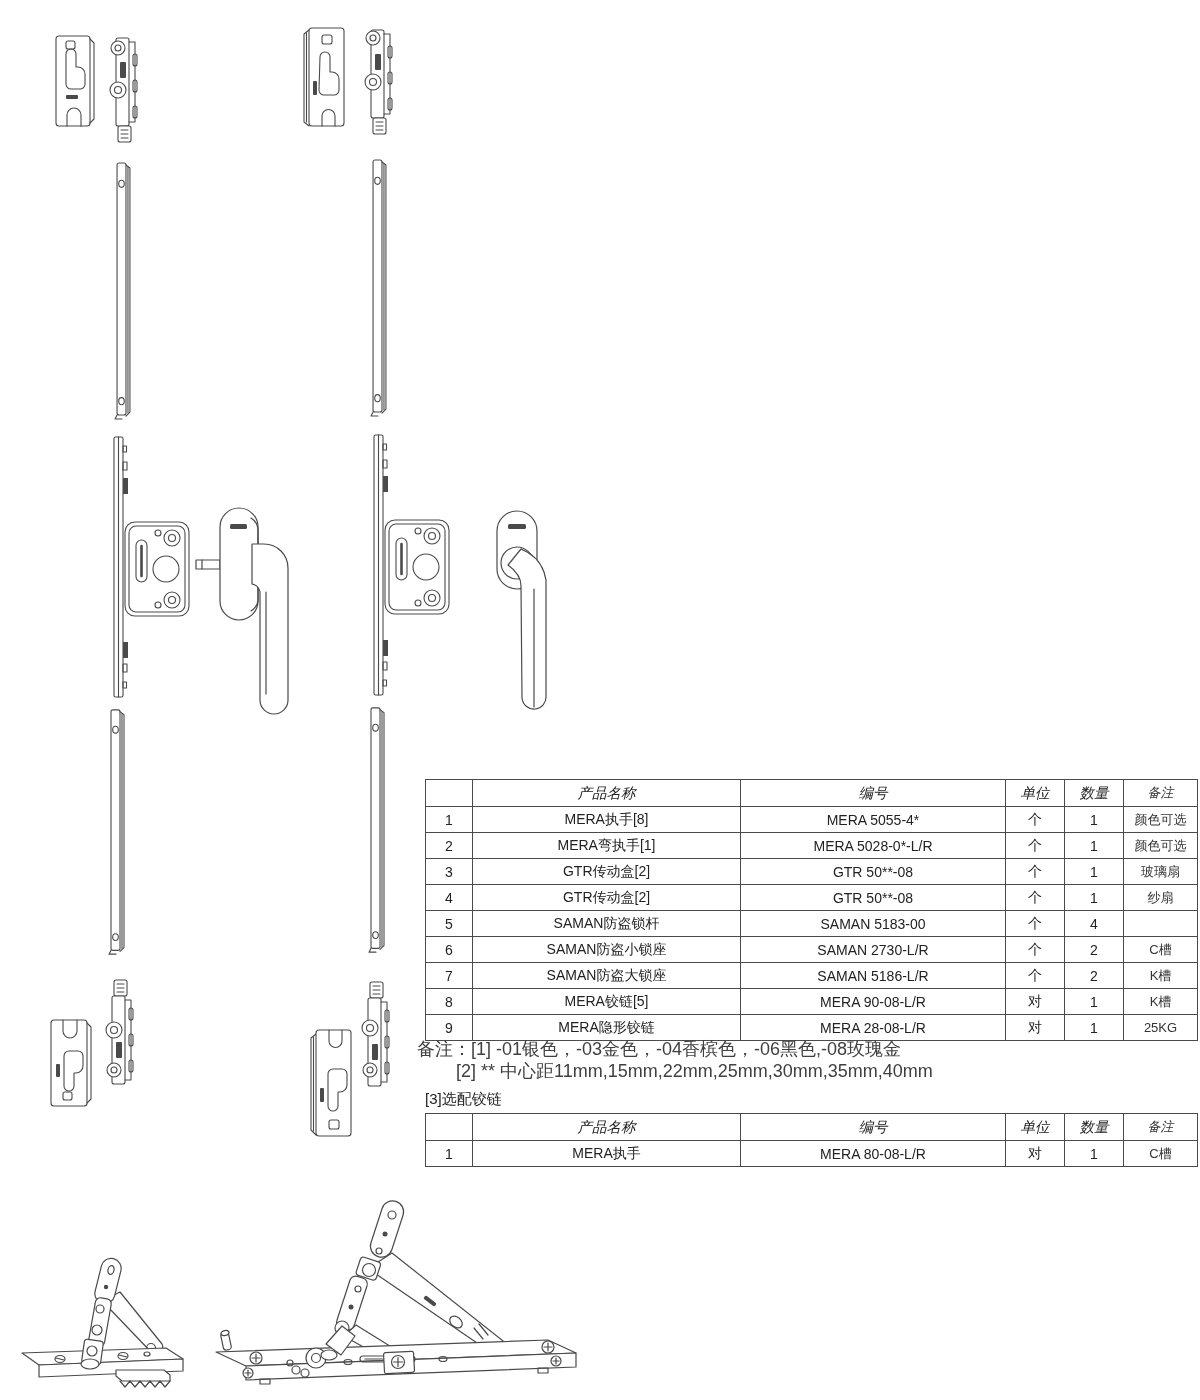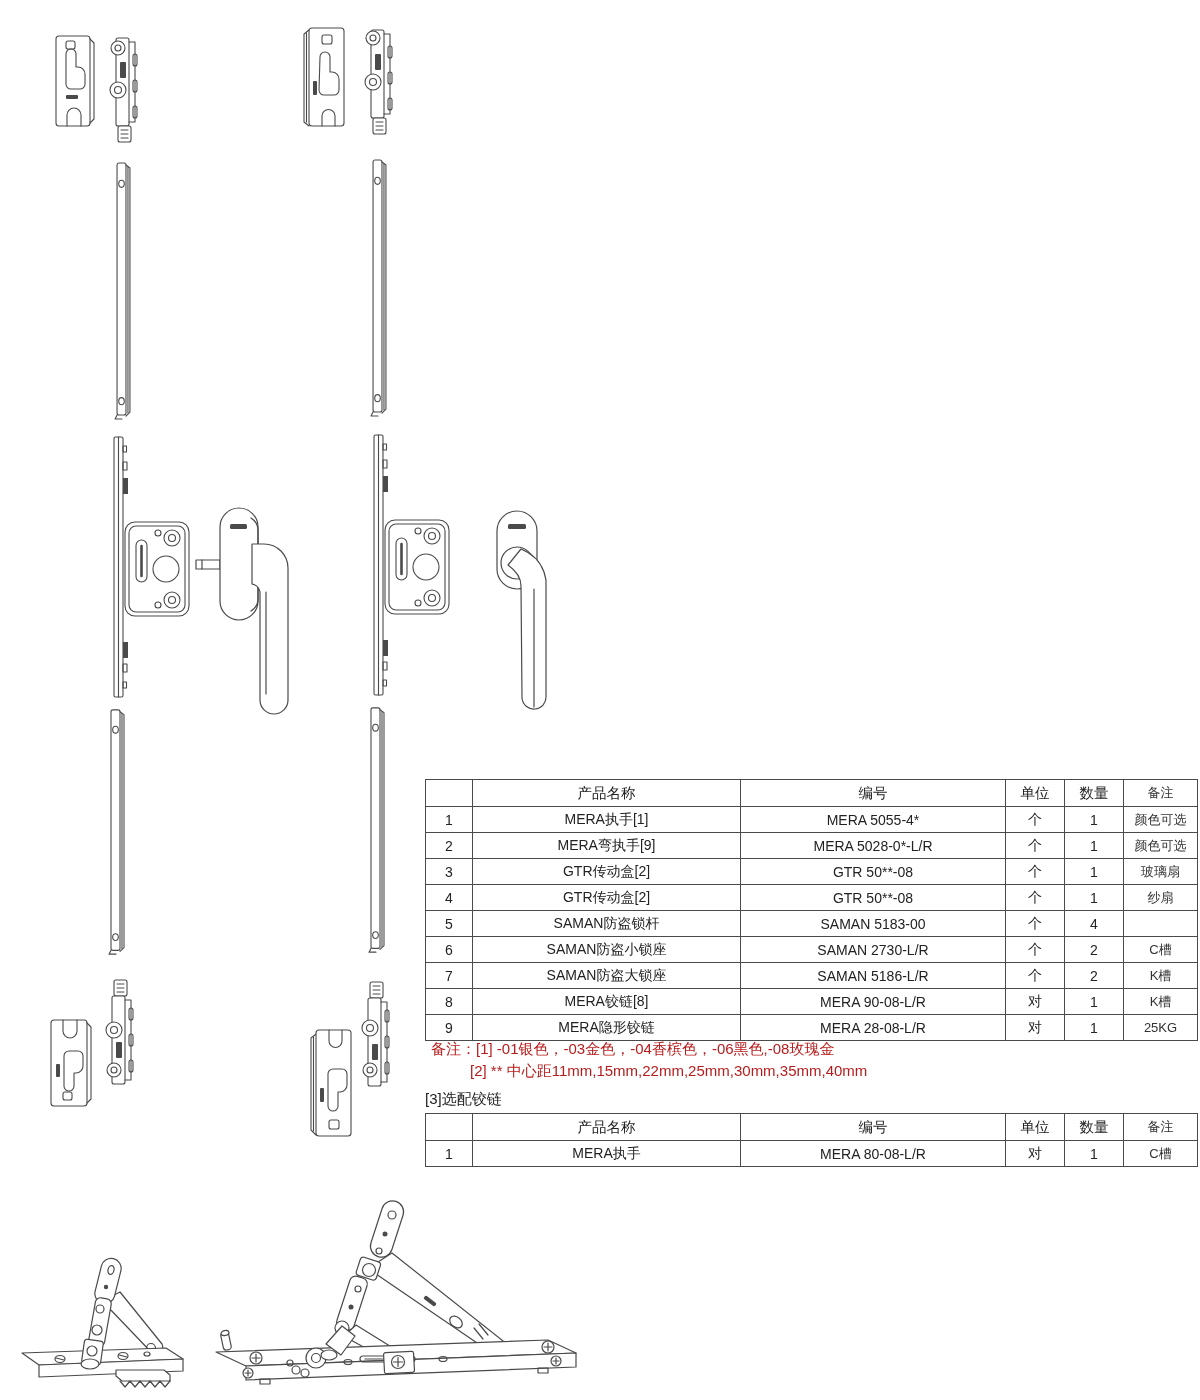--- a/index.html
+++ b/index.html
@@ -7,27 +7,27 @@
          font-family:"Liberation Sans","DejaVu Sans",sans-serif; color:#222; }
   .part { position:absolute; overflow:visible; }
   .part * { vector-effect:non-scaling-stroke; }
 
   
   .spec-table { position:absolute; border-collapse:collapse; table-layout:fixed; background:#fff; }
   .spec-table th, .spec-table td {
       border:1px solid #4a4a4a; text-align:center; vertical-align:middle;
       padding:0 2px; font-weight:normal; color:#222; height:25px;
       font-size:14px; white-space:nowrap; overflow:hidden; }
-  .spec-table th { font-size:14.5px; height:26px; }
+  .spec-table th { font-size:14.5px; height:26px;font-style:italic; }
   .spec-table .c-remark { font-size:13px; color:#333; }
   #bom-table   { left:425px; top:779px;  width:772px; }
   #optional-table { left:425px; top:1113px; width:772px; }
 
   
-  .notes { position:absolute; left:431px; top:1038px; font-size:15px; line-height:22px; color:#b91c1c; }
+  .notes { position:absolute; left:417px; top:1038px; font-size:18px; line-height:22px; color:#404040; }
   .notes .indent { padding-left:39px; }
   .note3 { position:absolute; left:425px; top:1090px; font-size:15px; color:#222;text-align:right; }
 </style>
 </head>
 <body>
 
 <svg class="part" style="left:53px; top:33px;" width="44" height="98" viewBox="0 0 44 98" stroke="#4a4a4a" stroke-width="1.1" fill="none" stroke-linejoin="round" stroke-linecap="round">
   <rect x="3" y="3" width="34" height="90" rx="3" fill="#fff"></rect>
   <path d="M37 6 l4 4 v76 l-4 4"></path>
   <rect x="13" y="8" width="9" height="8" rx="2"></rect>
@@ -316,29 +316,29 @@
         <th>产品名称</th>
         <th>编号</th>
         <th>单位</th>
         <th>数量</th>
         <th class="c-remark">备注</th>
       </tr>
     </thead>
   <tbody>
       <tr>
         <td>1</td>
-        <td>MERA执手[1]</td>
+        <td>MERA执手[8]</td>
         <td>MERA 5055-4*</td>
         <td>个</td>
         <td>1</td>
         <td class="c-remark">颜色可选</td>
       </tr>
       <tr>
         <td>2</td>
-        <td>MERA弯执手[9]</td>
+        <td>MERA弯执手[1]</td>
         <td>MERA 5028-0*-L/R</td>
         <td>个</td>
         <td>1</td>
         <td class="c-remark">颜色可选</td>
       </tr>
       <tr>
         <td>3</td>
         <td>GTR传动盒[2]</td>
         <td>GTR 50**-08</td>
         <td>个</td>
@@ -372,21 +372,21 @@
       <tr>
         <td>7</td>
         <td>SAMAN防盗大锁座</td>
         <td>SAMAN 5186-L/R</td>
         <td>个</td>
         <td>2</td>
         <td class="c-remark">K槽</td>
       </tr>
       <tr>
         <td>8</td>
-        <td>MERA铰链[8]</td>
+        <td>MERA铰链[5]</td>
         <td>MERA 90-08-L/R</td>
         <td>对</td>
         <td>1</td>
         <td class="c-remark">K槽</td>
       </tr>
       <tr>
         <td>9</td>
         <td>MERA隐形铰链</td>
         <td>MERA 28-08-L/R</td>
         <td>对</td>

